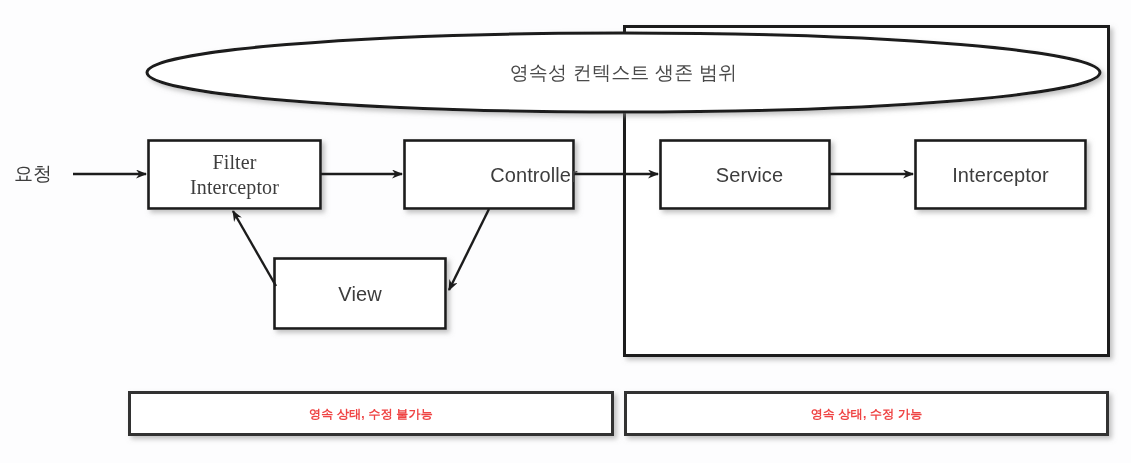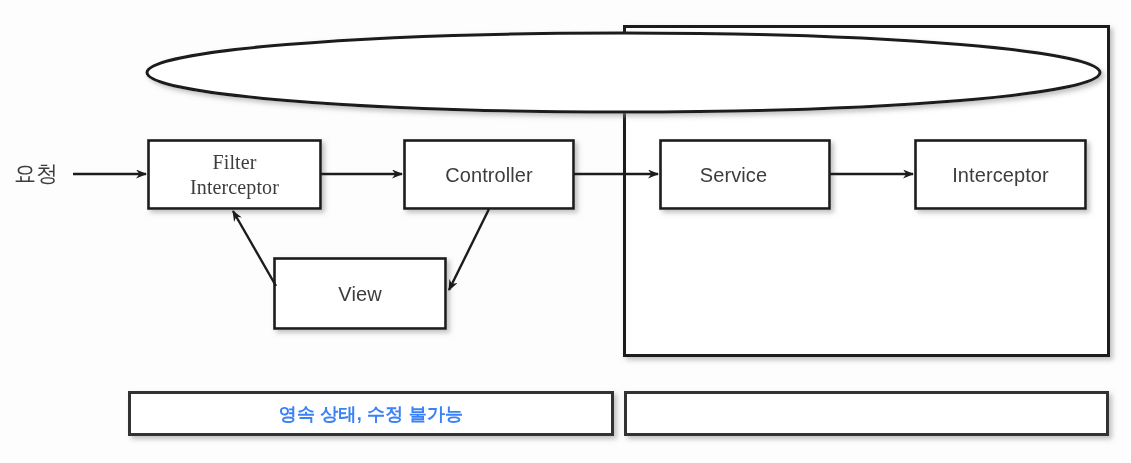--- a/index.html
+++ b/index.html
@@ -44,32 +44,32 @@
     color: #4a4a4a;
     font-size: 19px;
     letter-spacing: 0.2px;
   }
   .legend-label {
     position: absolute;
     display: flex;
     align-items: center;
     justify-content: center;
     text-align: center;
-    color: #3b82f6;
-    font-size: 18px;
+    color: #ef4444;
+    font-size: 12px;
     font-weight: bold;
     letter-spacing: 0.2px;
   }
   .request-label {
     position: absolute;
     display: flex;
     align-items: center;
     justify-content: flex-start;
     color: #3d3d3d;
-    font-size: 22px;
+    font-size: 19px;
   }
 </style>
 </head>
 <body>
 
 <div id="canvas">
 
   <svg id="diagram-svg" viewBox="0 0 1131 463" xmlns="http://www.w3.org/2000/svg">
     <defs>
       <marker id="arrowhead" markerWidth="11" markerHeight="9" refX="10" refY="4.5" orient="auto" markerUnits="userSpaceOnUse">
@@ -96,29 +96,31 @@
     <line x1="830" y1="174" x2="913" y2="174" stroke="#1c1c1c" stroke-width="2.4" marker-end="url(#arrowhead)"></line>
     <line x1="489" y1="209" x2="449" y2="290" stroke="#1c1c1c" stroke-width="2.4" marker-end="url(#arrowhead)"></line>
     <line x1="276" y1="286" x2="233" y2="211" stroke="#1c1c1c" stroke-width="2.4" marker-end="url(#arrowhead)"></line>
 
     <rect x="129.5" y="392.5" width="483" height="42" fill="#ffffff" stroke="#333333" stroke-width="3" filter="url(#softshadow)"></rect>
     <rect x="625.5" y="392.5" width="482" height="42" fill="#ffffff" stroke="#333333" stroke-width="3" filter="url(#softshadow)"></rect>
   </svg>
 
   <div class="request-label" style="left:14px; top:158px; width:70px; height:32px;">요청</div>
 
+  <div class="scope-label" style="left:380px; top:57px; width:487px; height:32px;">영속성 컨텍스트 생존 범위</div>
 
 
   <div class="node-label" style="left:148px; top:141px; width:173px; height:68px;font-family:Liberation Serif, serif;">Filter
 Interceptor</div>
 
-  <div class="node-label" style="left:404px; top:141px; width:170px; height:68px;">Controller</div>
+  <div class="node-label" style="left:404px; top:141px; width:170px; height:68px;padding-left:45px;">Controller</div>
 
   <div class="node-label" style="left:274px; top:259px; width:172px; height:70px;text-align:right;">View</div>
 
-  <div class="node-label" style="left:640px; top:141px; width:187px; height:68px;">Service</div>
+  <div class="node-label" style="left:656px; top:141px; width:187px; height:68px;">Service</div>
 
   <div class="node-label" style="left:915px; top:141px; width:171px; height:68px;">Interceptor</div>
 
   <div class="legend-label" style="left:129px; top:393px; width:484px; height:42px;">영속 상태, 수정 불가능</div>
 
+  <div class="legend-label" style="left:625px; top:393px; width:483px; height:42px;">영속 상태, 수정 가능</div>
 
 </div>
 
 </body></html>

